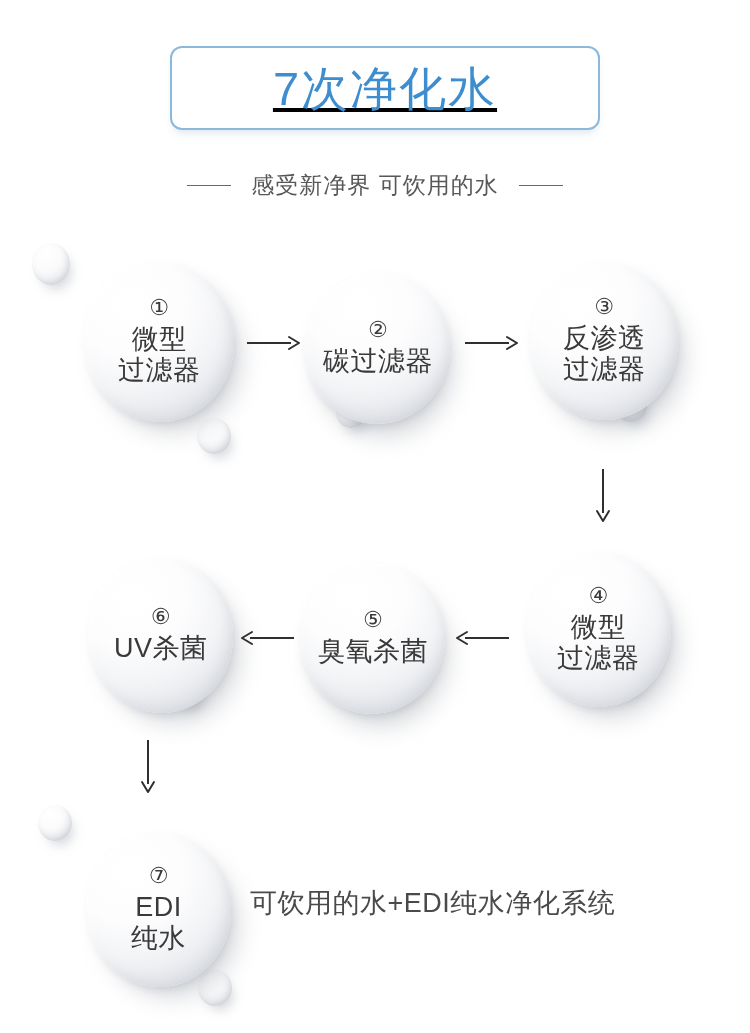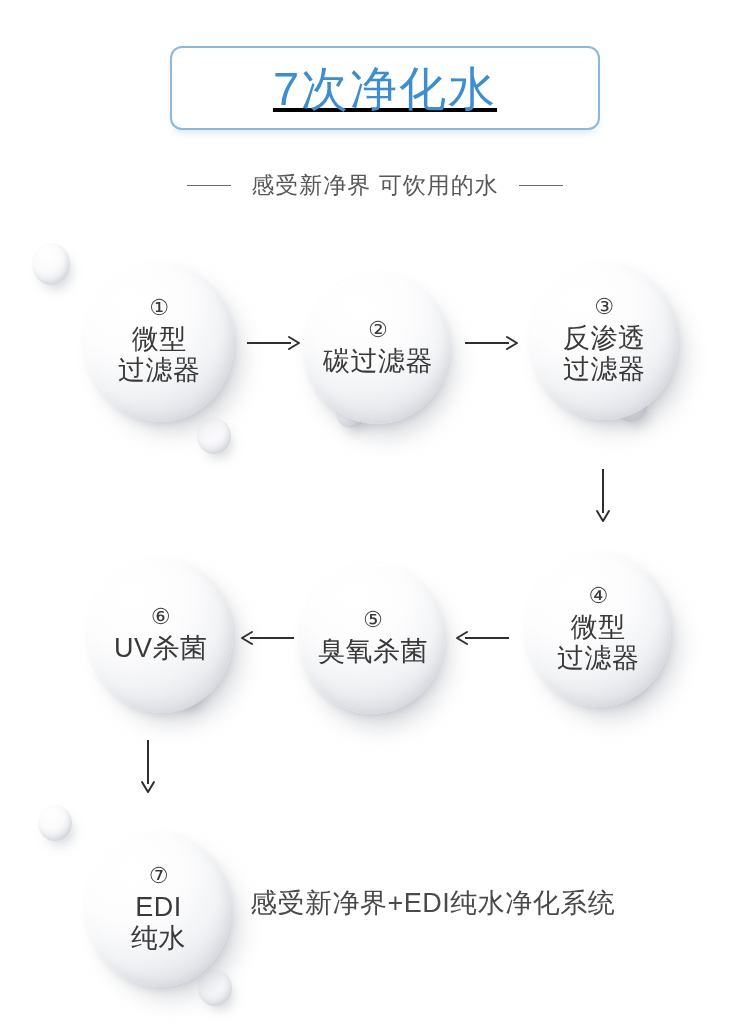--- a/index.html
+++ b/index.html
@@ -251,13 +251,13 @@
 </div>
 
 <div class="bubble tilt-a" style="left:86px; top:832px; width:145px; height:155px;">
   <div class="inner">
     <span class="num">⑦</span>
     <span class="lbl">EDI</span>
     <span class="lbl">纯水</span>
   </div>
 </div>
 
-<div class="caption">感受新净界+EDI纯水净化系统</div>
+<div class="caption">可饮用的水+EDI纯水净化系统</div>
 
 </body></html>

